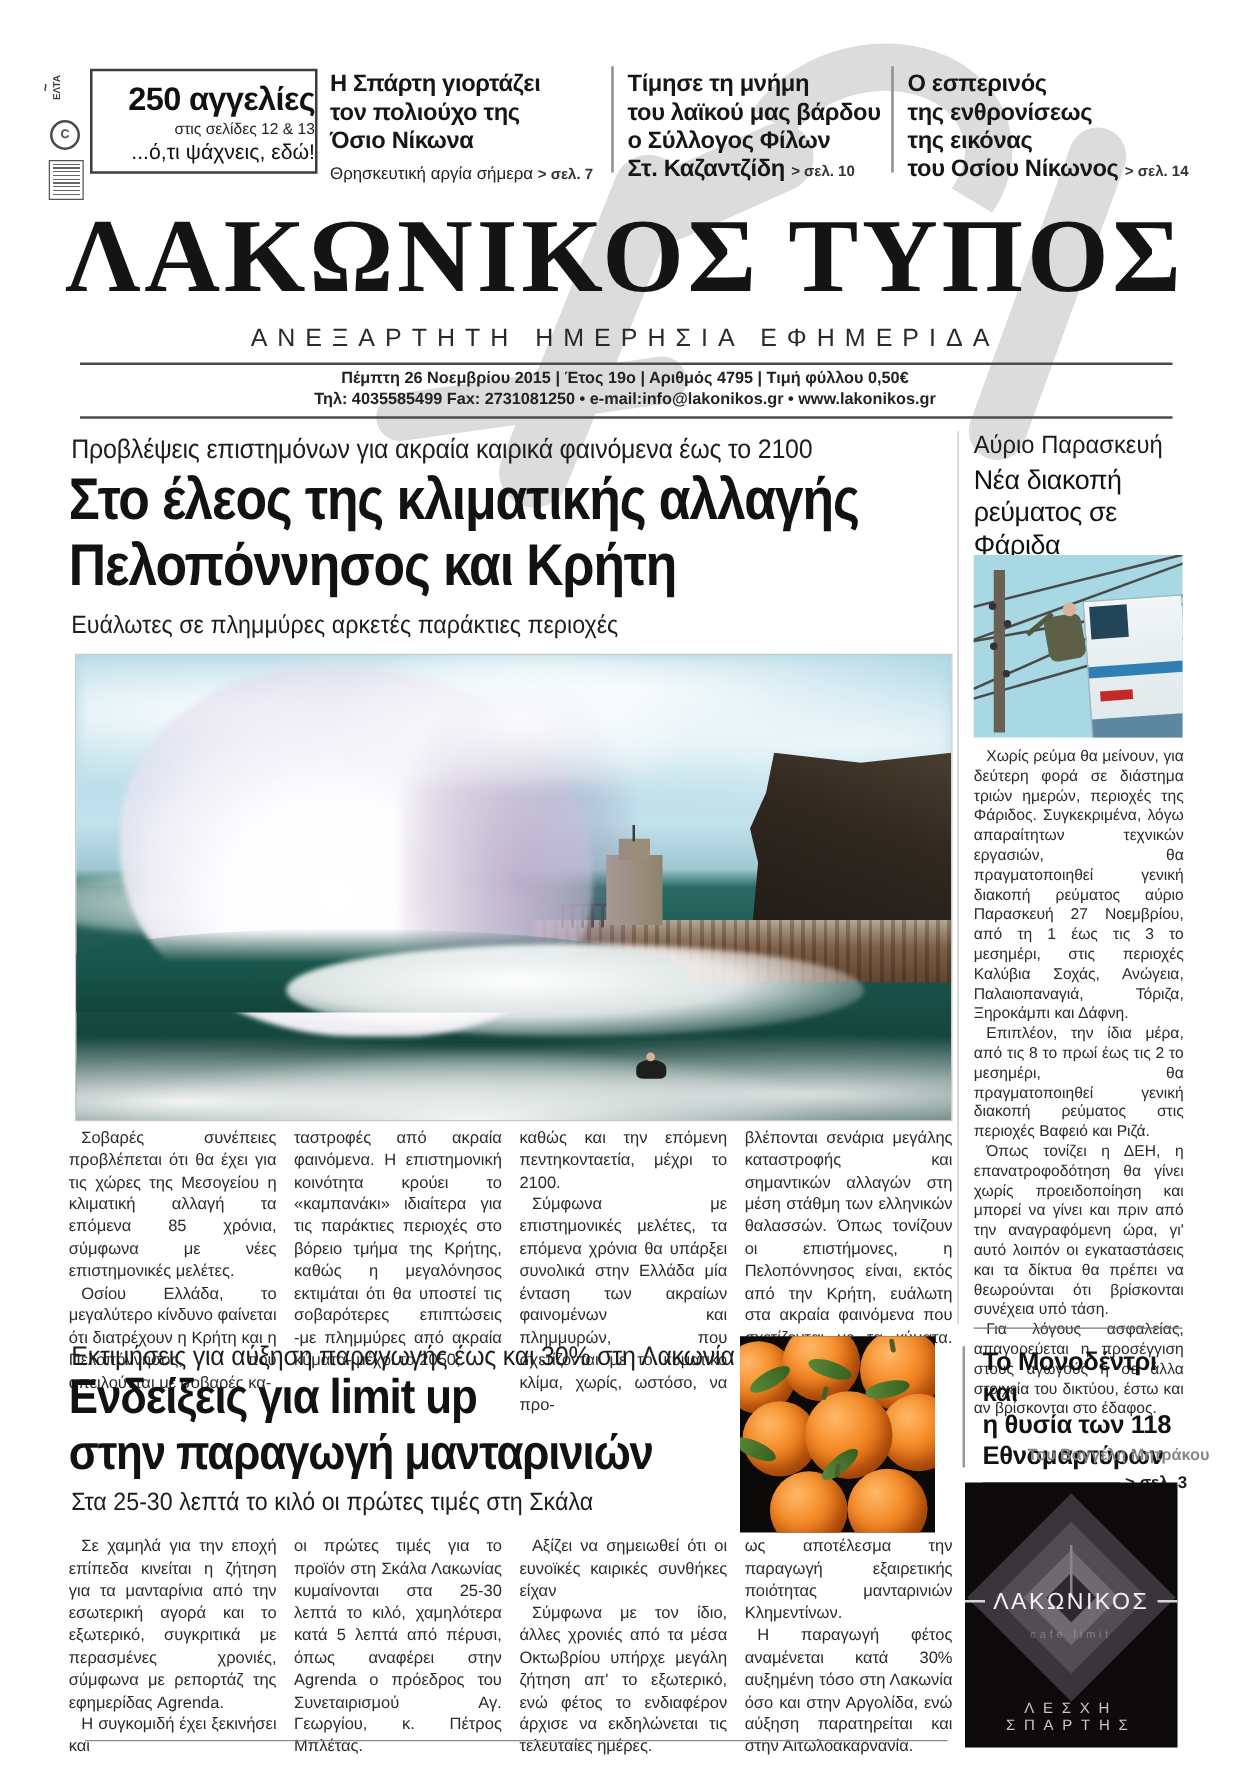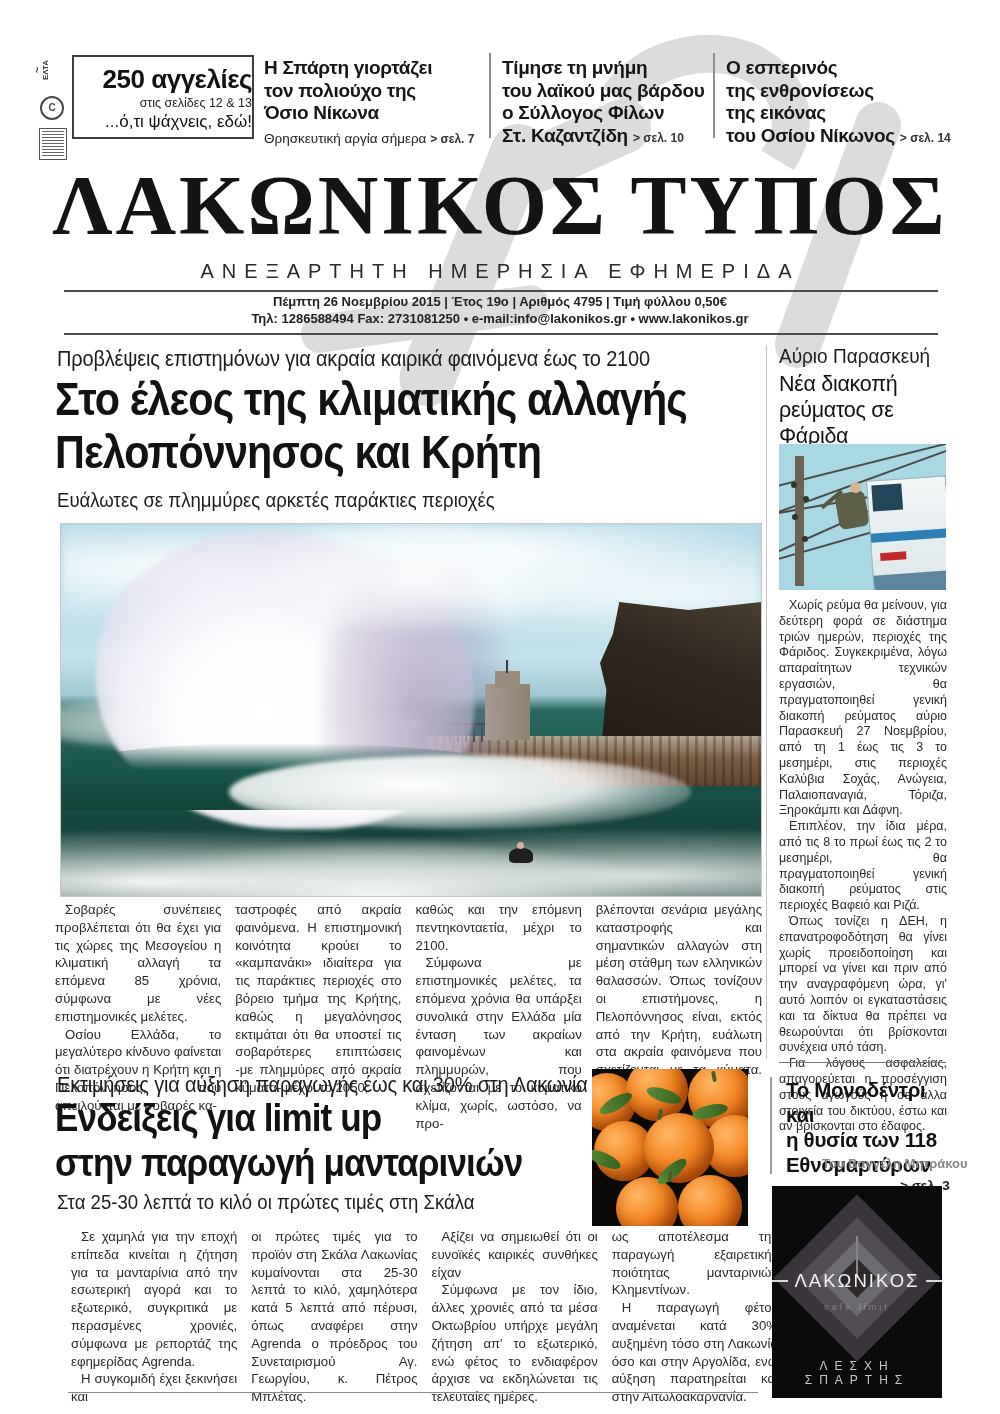--- a/index.html
+++ b/index.html
@@ -88,21 +88,21 @@
   .foam3{left:-4%;bottom:-8%;width:110%;height:30%;filter:blur(2px);
     background:radial-gradient(ellipse at 15% 60%,rgba(255,255,255,.95),transparent 55%),
                radial-gradient(ellipse at 45% 75%,rgba(255,255,255,.9),transparent 50%),
                radial-gradient(ellipse at 80% 55%,rgba(255,255,255,.85),transparent 55%);}
   .wavedark2{left:0;bottom:6%;width:100%;height:11%;background:#123f36;border-radius:40% 55% 0 0;opacity:.85;}
   .swimmer{left:64%;bottom:9%;width:24px;height:15px;background:#1d1f1c;border-radius:45% 45% 25% 25%;}
   .swimmer i{position:absolute;left:8px;top:-6px;width:7px;height:7px;border-radius:50%;background:#d7b29a;display:block;}
   
   .cols{display:flex;gap:14px;}
   .cols1{left:55px;top:901px;width:707px;}
-  .cols2{left:71px;top:1228px;width:707px;}
+  .cols2{left:55px;top:1228px;width:707px;}
   .bcol{flex:1;font-size:13.2px;line-height:17.8px;text-align:justify;color:#2b2b2b;}
   .para{margin:0;text-indent:10px;}
   .cont .para:first-child{text-indent:0;}
   .contref{white-space:nowrap;}
   .vdiv{left:766px;top:345px;width:1px;height:714px;background:#c4c4c4;}
   
   .sb-label{left:779px;top:345px;font-size:20px;color:#1d1d1d;transform:scaleX(.95);transform-origin:0 50%;}
   .sb-title{left:779px;top:371px;width:170px;font-size:21.5px;font-weight:normal;line-height:26px;color:#121212;letter-spacing:-.3px;}
   .photo-side{left:779px;top:444px;width:167px;height:146px;background:#a7d8e3;overflow:hidden;}
   .photo-side>div{position:absolute;}
@@ -197,21 +197,21 @@
   <span class="prel">Ο εσπερινός
 της ενθρονίσεως
 της εικόνας
 του Οσίου Νίκωνος</span> <span class="pref">&gt; σελ. 14</span>
 </div>
 
 <div class="abs z mast-title">ΛΑΚΩΝΙΚΟΣ ΤΥΠΟΣ</div>
 <div class="abs z mast-sub">ΑΝΕΞΑΡΤΗΤΗ ΗΜΕΡΗΣΙΑ ΕΦΗΜΕΡΙΔΑ</div>
 <div class="abs z hr hr1"></div>
 <div class="abs z dateline">Πέμπτη 26 Νοεμβρίου 2015 | Έτος 19ο | Αριθμός 4795 | Τιμή φύλλου 0,50€</div>
-<div class="abs z contacts">Τηλ: 1286588494 Fax: 2731081250 • e-mail:info@lakonikos.gr • www.lakonikos.gr</div>
+<div class="abs z contacts">Τηλ: 4035585499 Fax: 2731081250 • e-mail:info@lakonikos.gr • www.lakonikos.gr</div>
 <div class="abs z hr hr2"></div>
 
 <div class="abs z kicker k1">Προβλέψεις επιστημόνων για ακραία καιρικά φαινόμενα έως το 2100</div>
 <div class="abs z hl hl1a">Στο έλεος της κλιματικής αλλαγής</div>
 <div class="abs z hl hl1b">Πελοπόννησος και Κρήτη</div>
 <div class="abs z subhead sub1">Ευάλωτες σε πλημμύρες αρκετές παράκτιες περιοχές</div>
 
 <div class="abs z photo-main">
   <div class="clouds"></div>
   <div class="cliff"></div>

